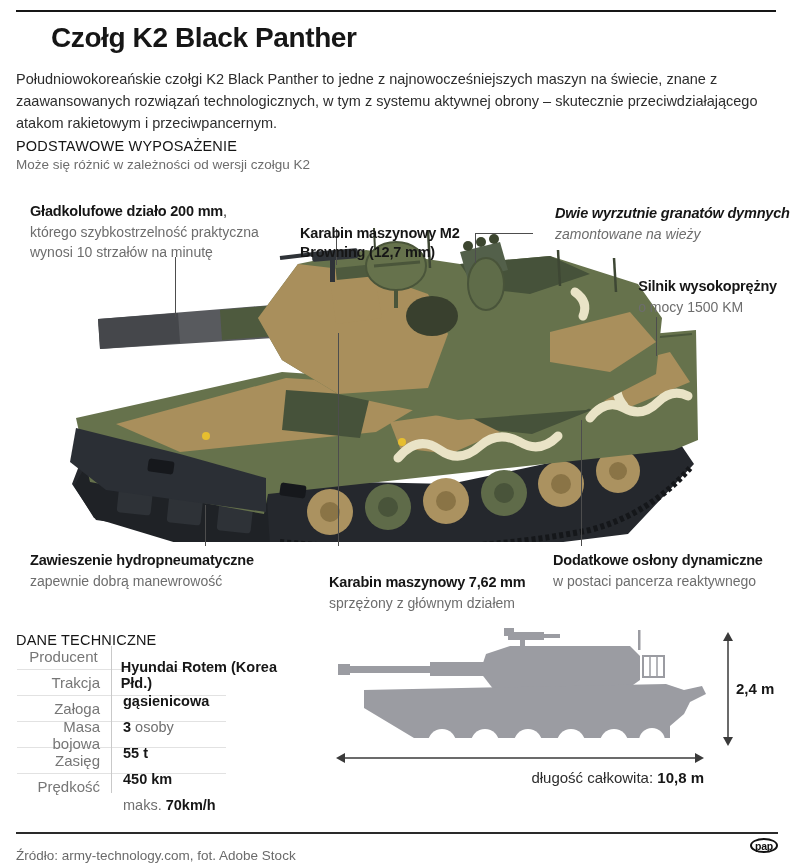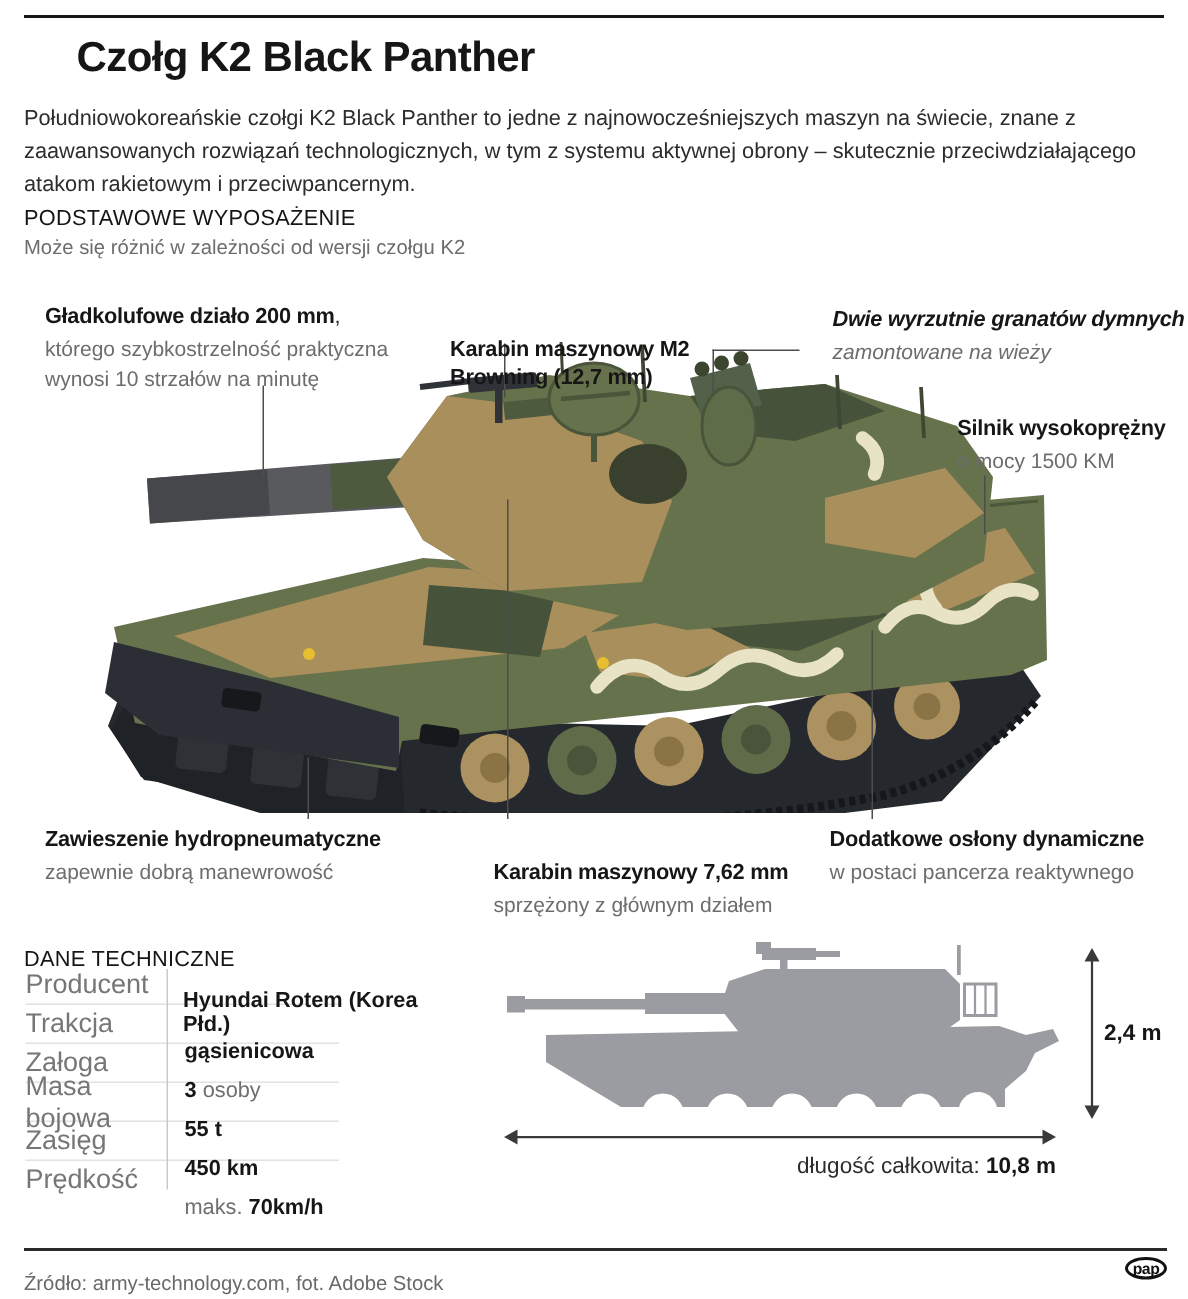--- a/index.html
+++ b/index.html
@@ -26,21 +26,21 @@
   .vline{width:1px; background:var(--c-leader);}
   .hline{height:1px; background:var(--c-leader);}
   .tank-svg{left:30px; top:222px; width:680px; height:320px;}
   .s-cream{stroke:var(--c-cream); stroke-width:9; fill:none; stroke-linecap:round;}
   .f-olive{fill:var(--c-olive);} .f-olived{fill:var(--c-olive-dark);} .f-tan{fill:var(--c-tan);}
   .f-dg{fill:var(--c-dark-green);} .f-track{fill:var(--c-track);} .f-wheel{fill:var(--c-wheel);}
   .f-barrel{fill:var(--c-barrel);}
   .specs-head{left:16px; top:632px;}
   .spec-table{left:17px; top:644px; width:290px;}
   .spec-row{display:flex; height:25px; align-items:center;}
-  .spec-label{width:94px; padding-right:11px; font-size:18px; color:#767676;}
+  .spec-label{width:94px; text-align:right; padding-right:11px; font-size:15px; color:#767676;}
   .spec-value{padding-left:12px; font-size:14.5px; color:#6f6f6f;margin-top:36px;}
   .v-bold{font-weight:bold; color:var(--c-ink);}
   .spec-divider{left:111px; top:646px; width:1px; height:147px; background:#c9c9c9;}
   .spec-sep{height:1px; background:#e2e2e2; width:209px;}
   .sil-svg{left:330px; top:622px; width:376px; height:130px;}
   .sil{fill:var(--c-silhouette);} .sil-s{stroke:var(--c-silhouette); fill:none;}
   .dim-arrow{stroke:var(--c-arrow); stroke-width:1.5;}
   .dim-head{fill:var(--c-arrow);}
   .dim-h-label{left:338px; top:769px; width:366px; text-align:right; font-size:15px; color:var(--c-body);}
   .dim-v-label{left:736px; top:680px; font-size:15px; font-weight:bold; color:var(--c-ink);}

